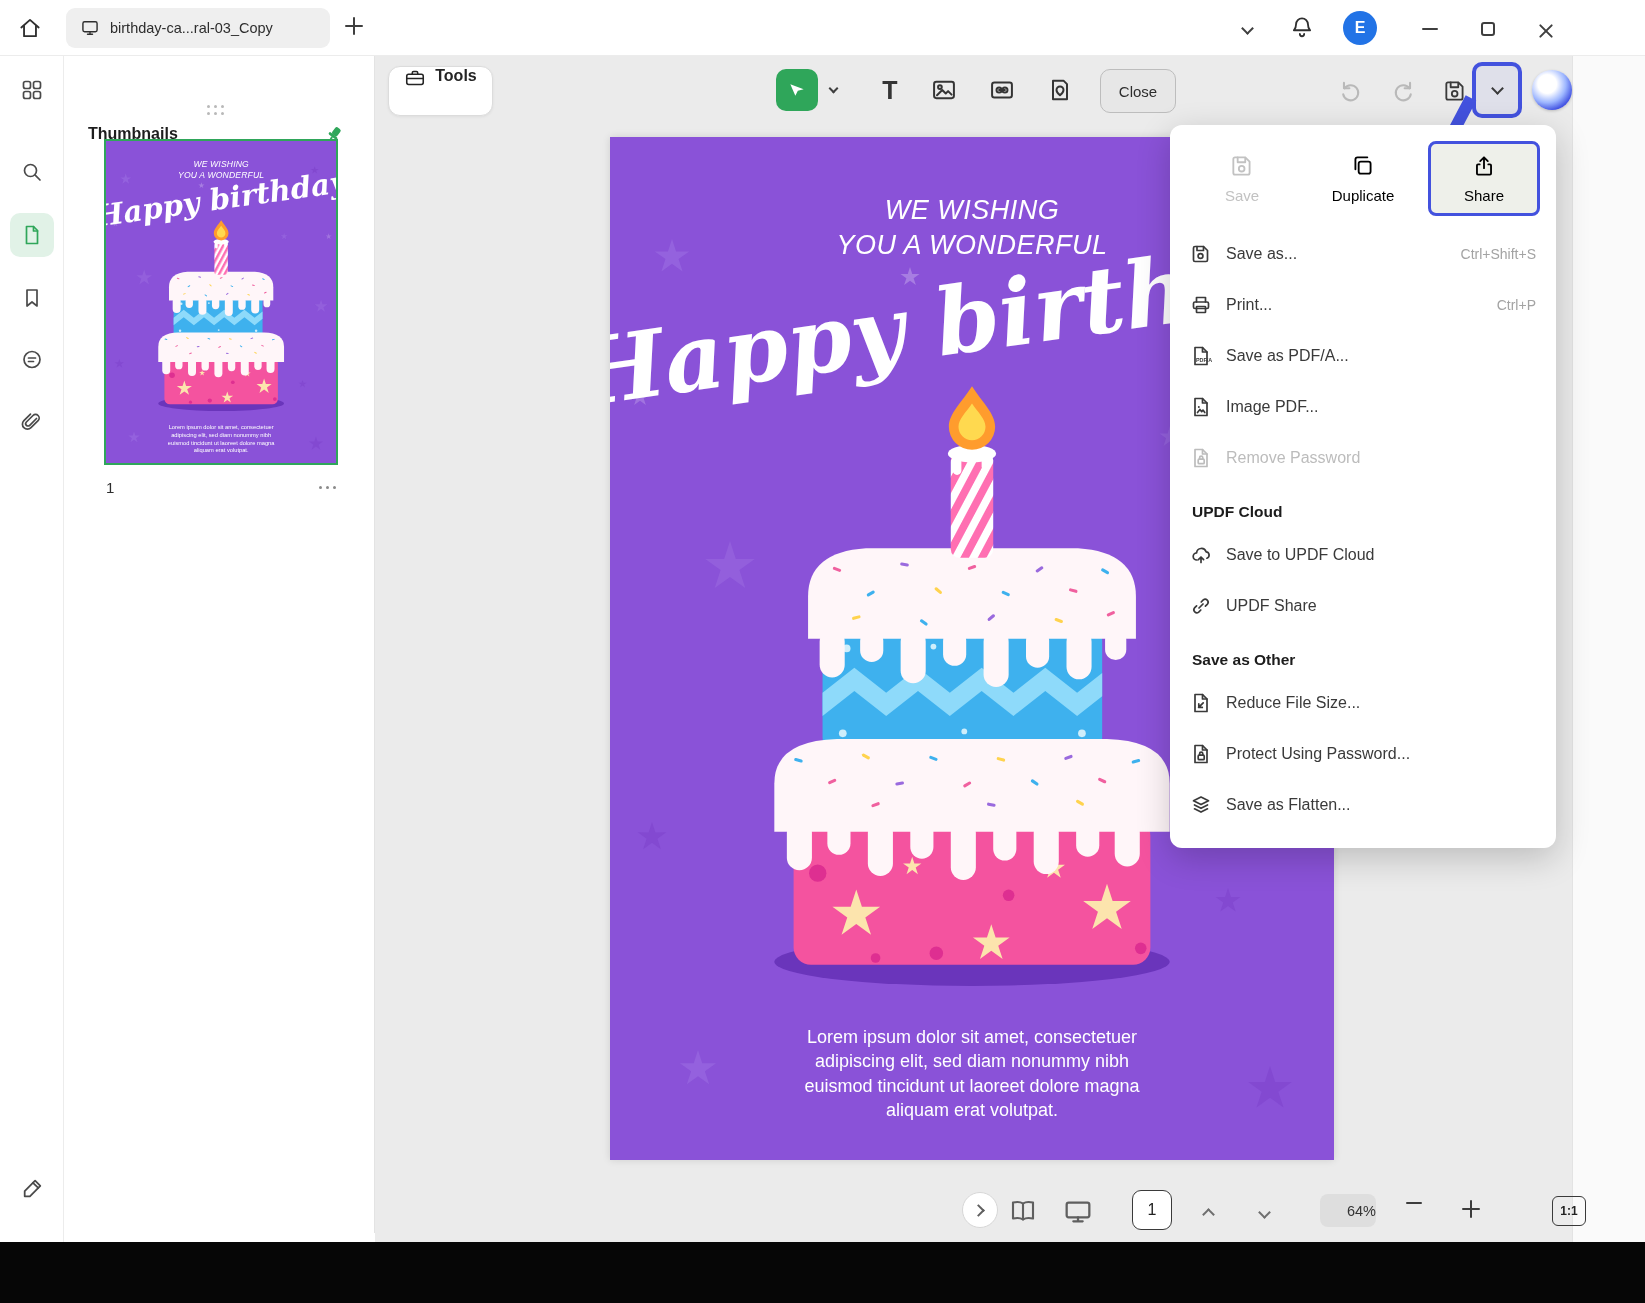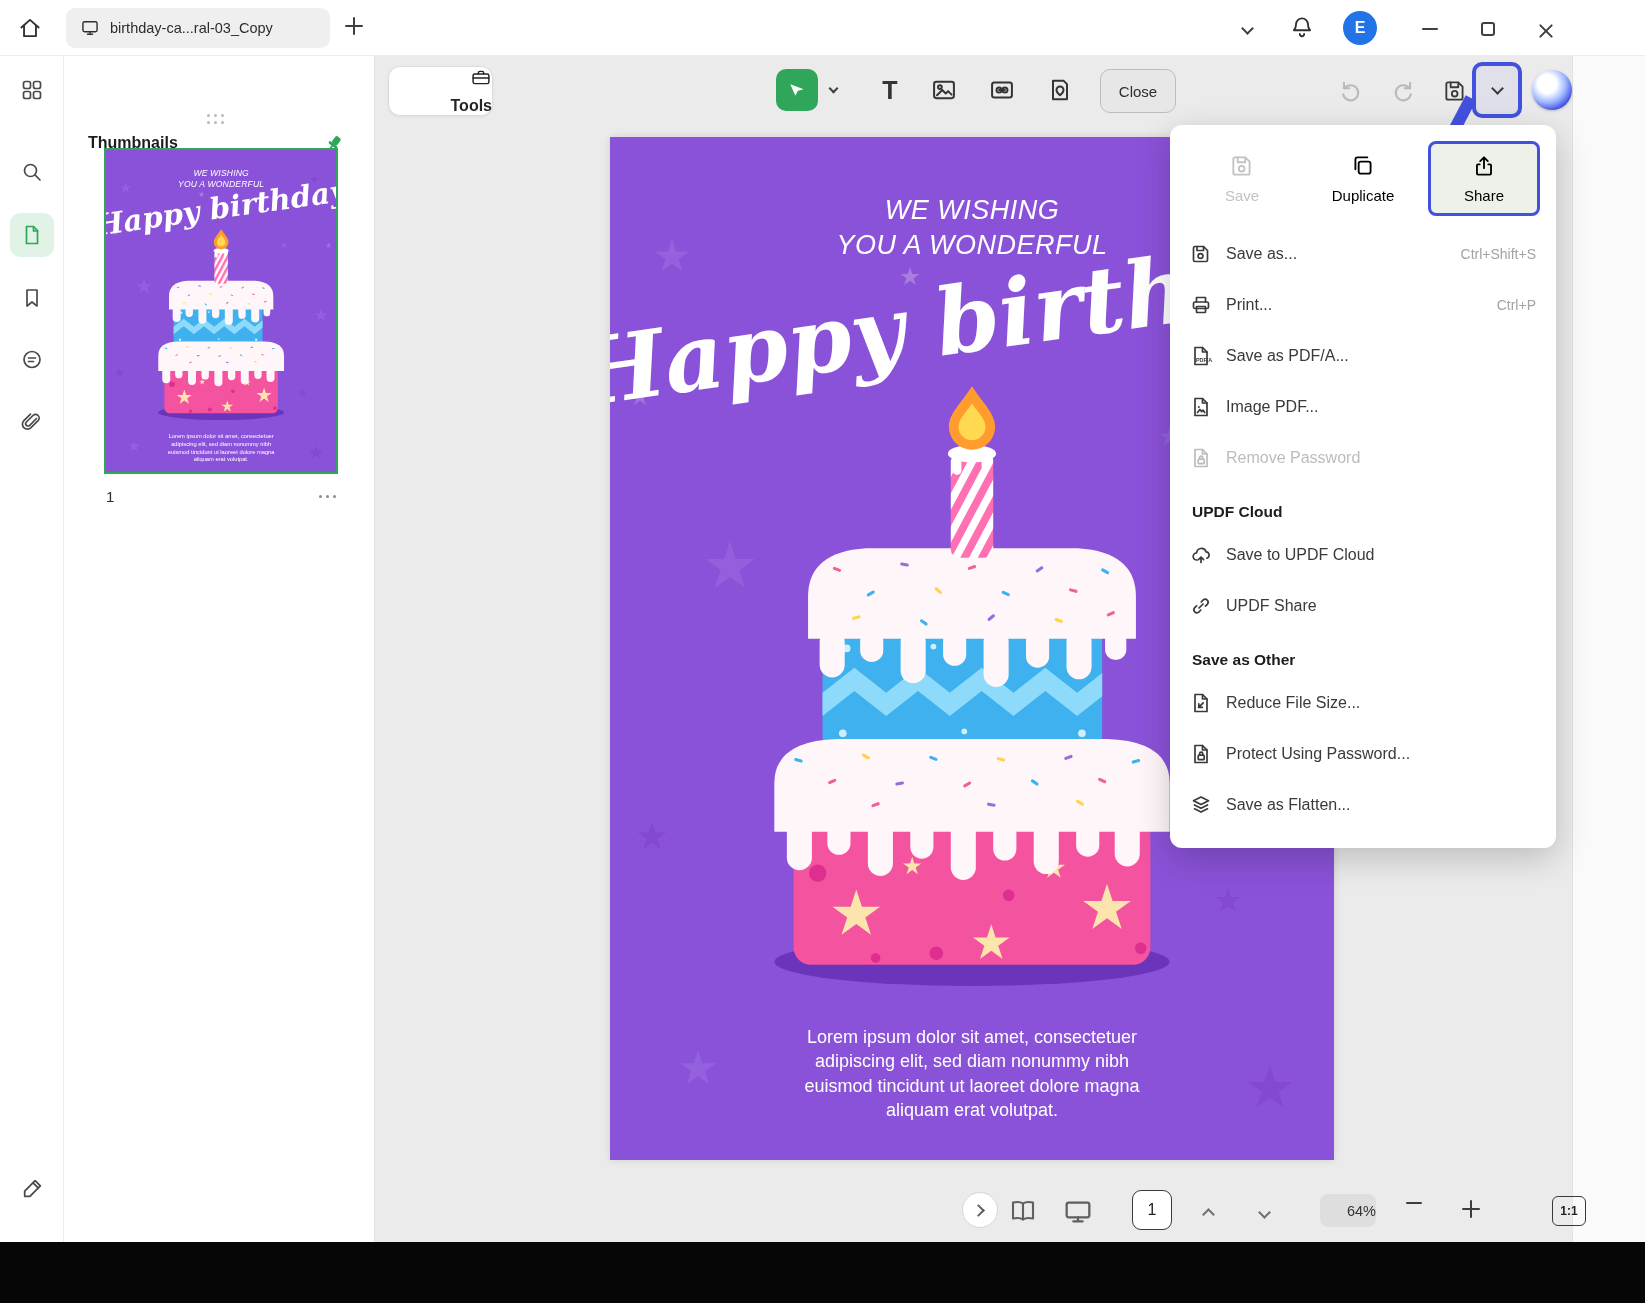--- a/index.html
+++ b/index.html
@@ -36,32 +36,32 @@
   .dots3 i { width:3.5px; height:3.5px; border-radius:50%; background:#8a8a8a; }
   .grip { display:grid; grid-template-columns:repeat(3,4px); grid-auto-rows:4px; gap:3px; }
   .grip i { width:3px; height:3px; border-radius:50%; background:#b9b9b9; }
 
   
   .rail { position:absolute; left:0; top:56px; width:64px; height:1186px; background:#fff; border-right:1px solid #ececec; z-index:25; }
   .rail-btn { position:absolute; left:10px; width:44px; height:44px; border-radius:10px; display:flex; align-items:center; justify-content:center; color:#4a4a4a; }
   .rail-btn.active { background:#e1f2e7; color:#2fa65a; }
 
   
-  .thumbs { position:absolute; left:64px; top:56px; width:311px; height:1186px; background:#fff; border-right:1px solid #e3e3e3; z-index:24; }
+  .thumbs { position:absolute; left:64px; top:47px; width:311px; height:1186px; background:#fff; border-right:1px solid #e3e3e3; z-index:24; }
   .thumbs-title { position:absolute; left:24px; top:78px; font-size:16px; font-weight:700; color:#1d1d1d; }
   .thumb-page { position:absolute; left:40px; top:92px; width:234px; height:326px; border:2px solid #2fa65a; background:#8a52d8; overflow:hidden; }
   .thumb-page .card { transform:scale(0.3181); transform-origin:0 0; }
   .thumb-label-row { position:absolute; left:40px; top:432px; width:234px; display:flex; justify-content:space-between; align-items:center; padding:0 2px; }
   .thumb-num { font-size:15px; color:#2d2d2d; }
 
   
   .main-bg { position:absolute; left:375px; top:56px; width:1270px; height:1186px; background:#ebebeb; z-index:1; }
   .right-strip { position:absolute; left:1572px; top:56px; width:73px; height:1186px; background:#fafafa; border-left:1px solid #e3e3e3; z-index:4; }
 
-  .tools-btn { position:absolute; left:388px; top:66px; width:105px; height:50px; background:#fff; border:1px solid #dcdcdc; border-radius:12px; display:flex; align-items:flex-end; justify-content:center; gap:9px; font-size:16px; font-weight:700; color:#242424; box-shadow:0 1px 3px rgba(0,0,0,.06); z-index:10;flex-direction:column; }
+  .tools-btn { position:absolute; left:388px; top:66px; width:105px; height:50px; background:#fff; border:1px solid #dcdcdc; border-radius:12px; display:flex; align-items:flex-start; justify-content:center; gap:9px; font-size:16px; font-weight:700; color:#242424; box-shadow:0 1px 3px rgba(0,0,0,.06); z-index:10; }
   .select-btn { position:absolute; left:776px; top:69px; width:42px; height:42px; background:#2fa65a; border-radius:10px; display:flex; align-items:center; justify-content:center; z-index:10; }
   .tool { position:absolute; display:flex; align-items:center; justify-content:center; color:#343434; z-index:10; }
   .close-btn { position:absolute; left:1100px; top:69px; width:76px; height:44px; background:#e7e7e7; border:1.5px solid #bdbdbd; border-radius:10px; display:flex; align-items:center; justify-content:center; font-size:15px; color:#2d2d2d; z-index:10; }
 
   .hl-box { position:absolute; left:1472px; top:62px; width:50px; height:56px; border:4px solid #4352de; border-radius:10px; background:rgba(67,82,222,.07); display:flex; align-items:center; justify-content:center; color:#3a3a3a; z-index:40; }
   .ai-circle { position:absolute; left:1532px; top:70px; width:40px; height:40px; border-radius:50%; background:radial-gradient(circle at 38% 35%, #ffffff 26%, #9db6ff 52%, #4556e3 74%, #8a4fd6 100%); z-index:12; box-shadow:0 1px 3px rgba(0,0,0,.2); }
 
   
   .card { position:relative; width:724px; height:1023px; background:#8a52d8; overflow:hidden; }
   .card-main { position:absolute; left:610px; top:137px; z-index:10; box-shadow:0 0 8px rgba(0,0,0,.12); }

